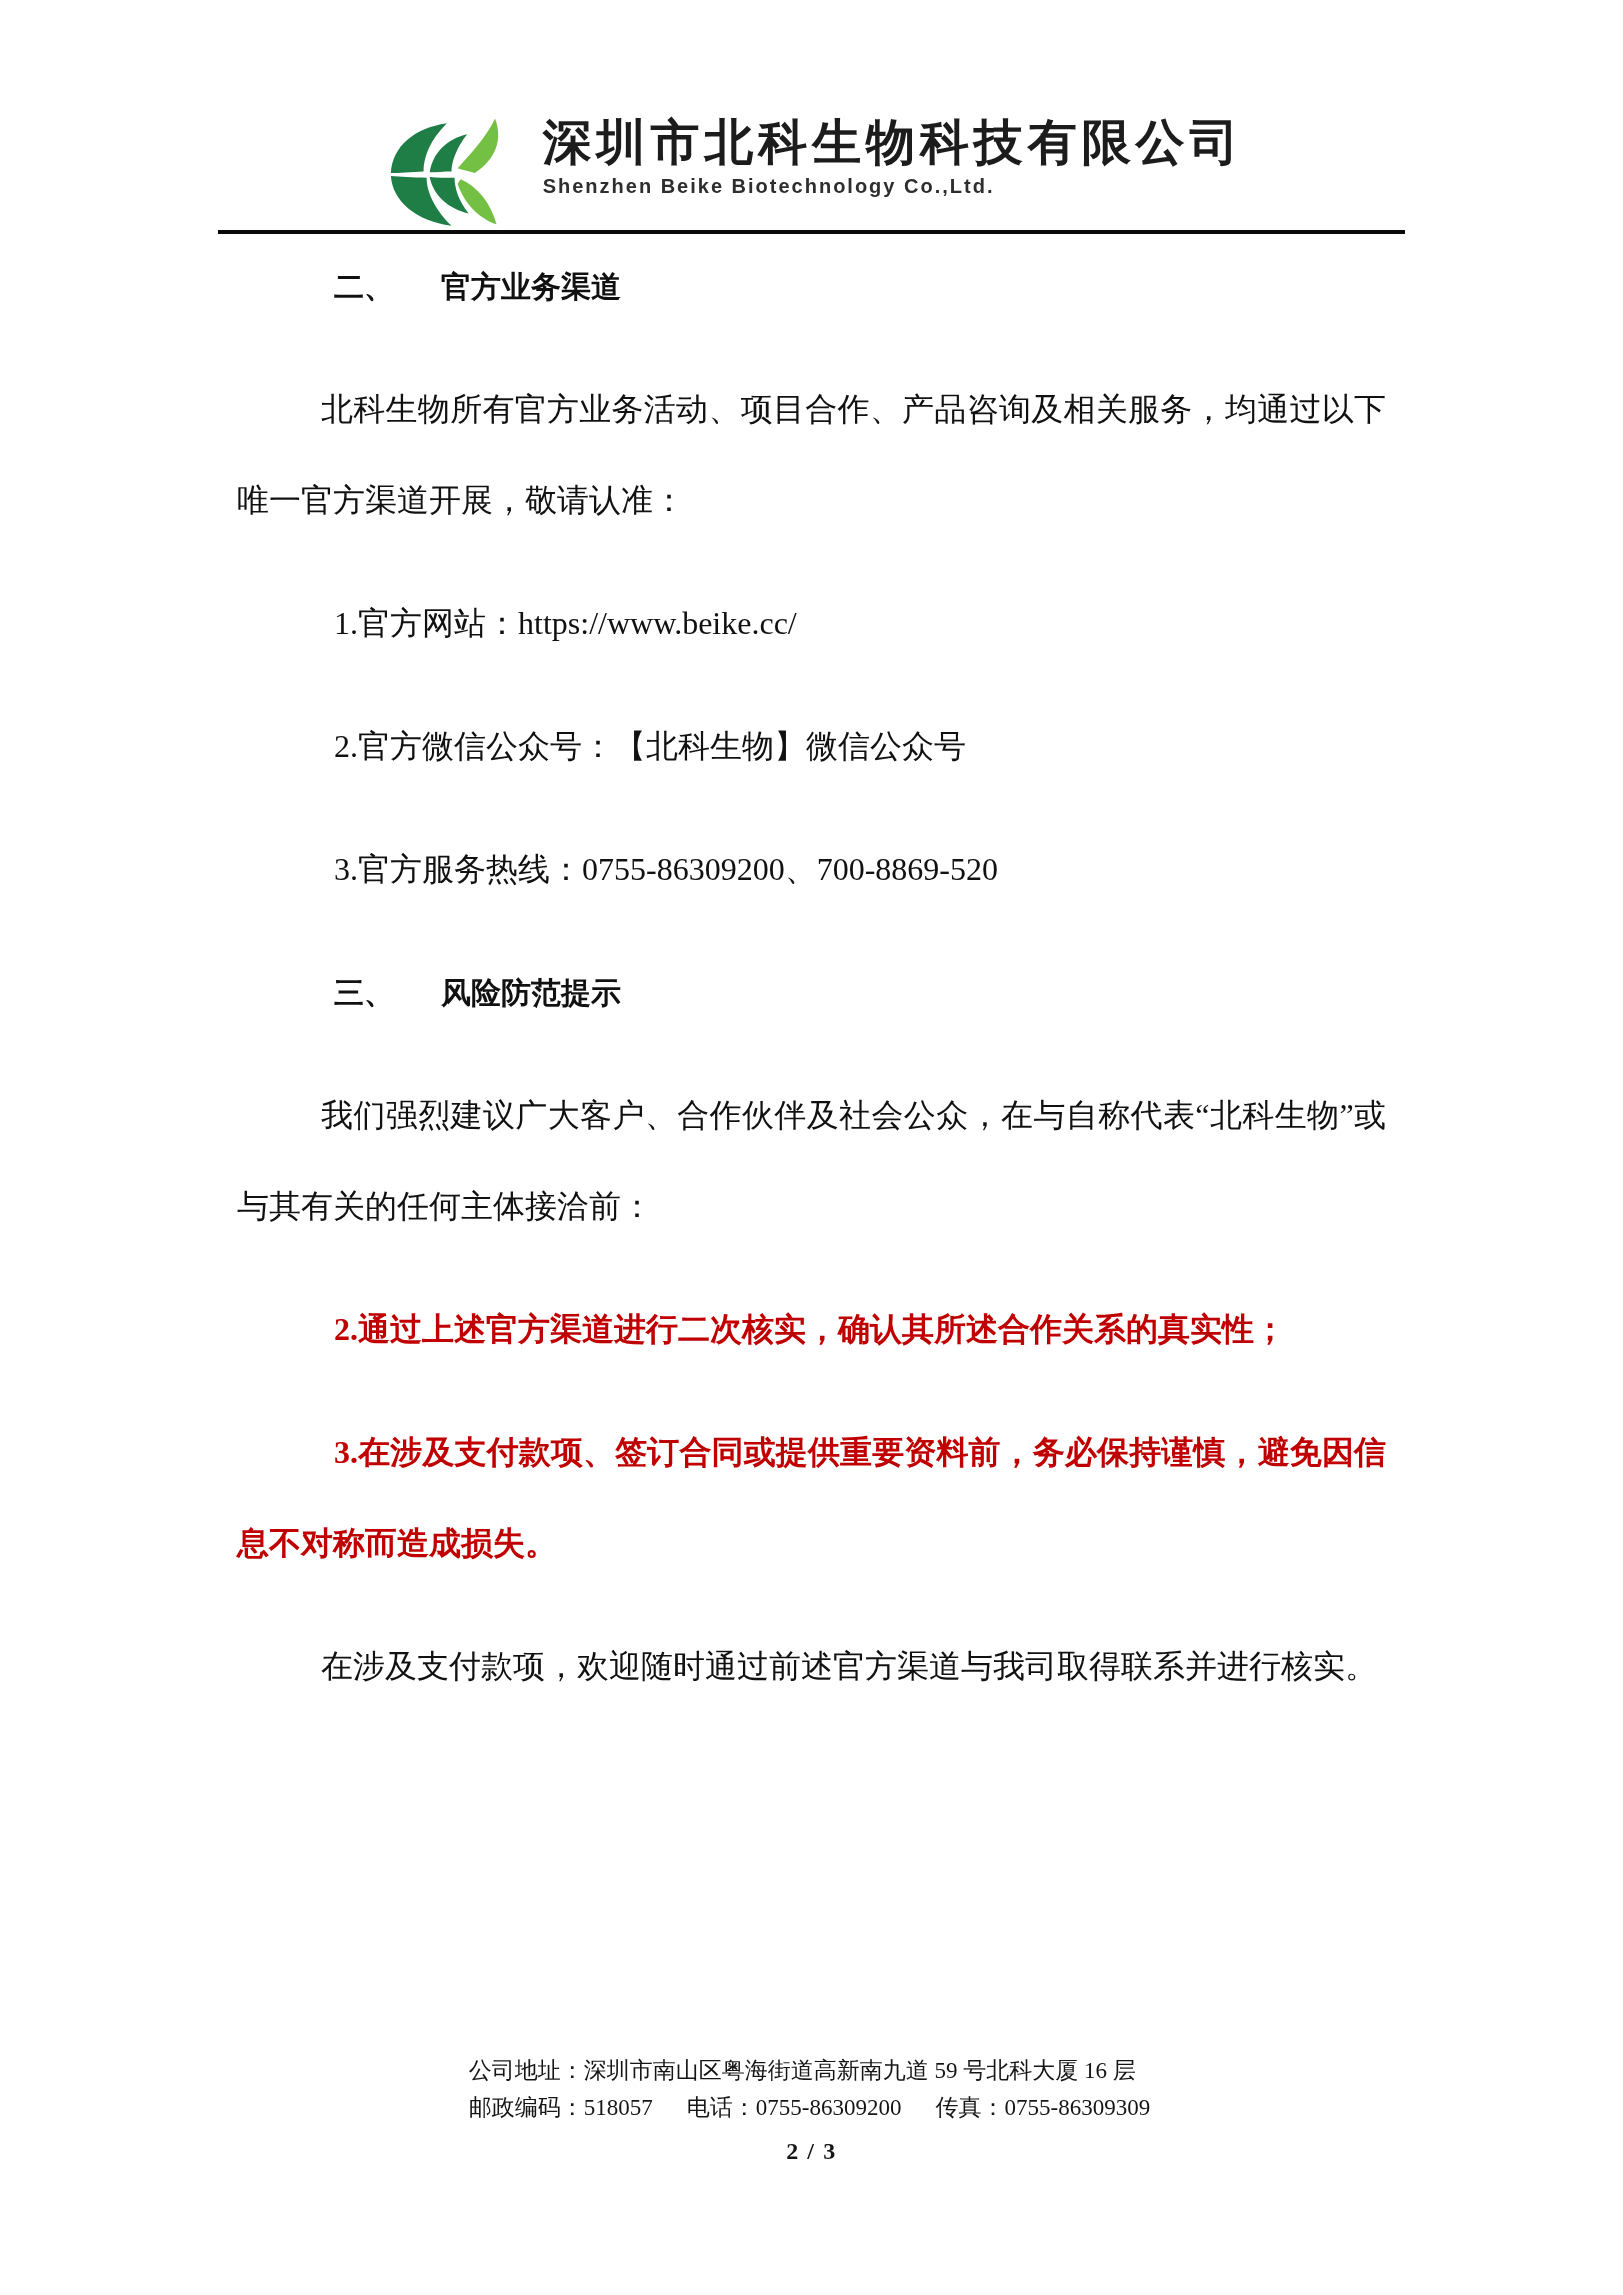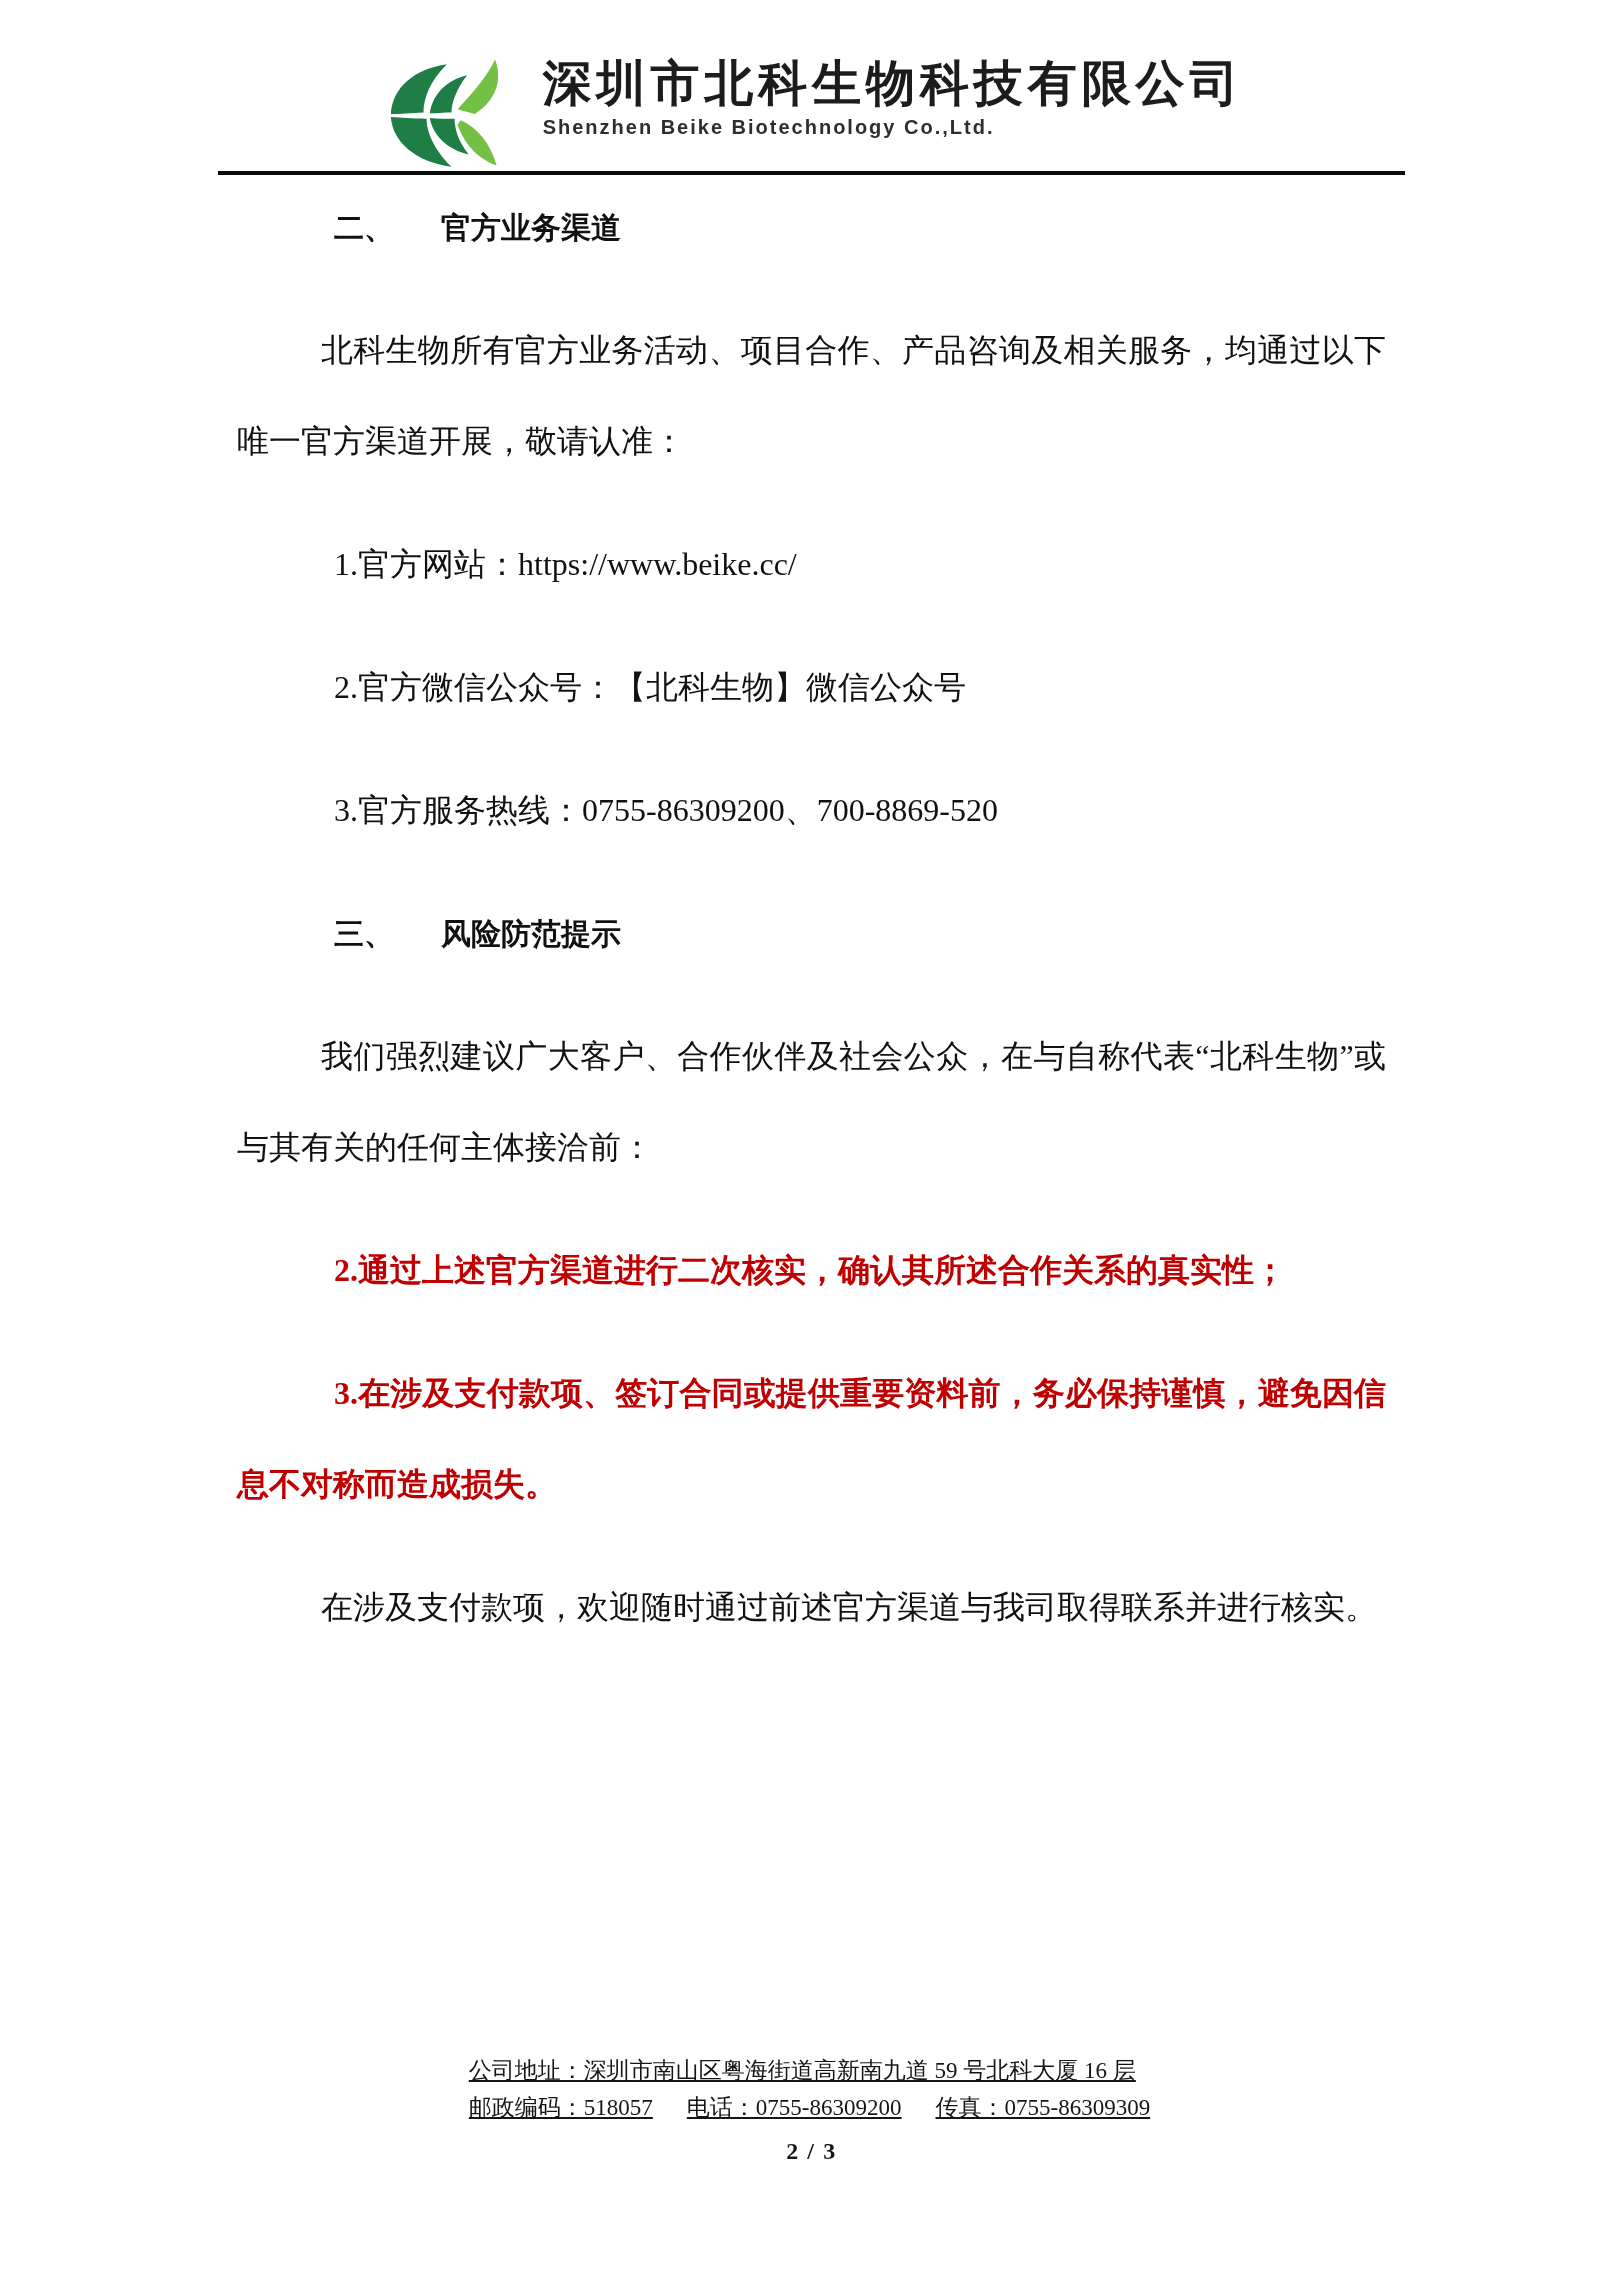--- a/index.html
+++ b/index.html
@@ -13,23 +13,22 @@
     color: #111111;
     overflow: hidden;
   }
 
   
   .header-row {
     display: flex;
     justify-content: center;
     align-items: flex-start;
     gap: 27px;
-    padding-top: 37px;
+    padding-top: 116px;
     height: 114px;
-    margin-top: 20px;
   }
   .logo-svg { width: 136px; height: 114px; flex: 0 0 auto; }
   .titles { display: flex; flex-direction: column; }
   .company-zh {
     font-family: "Liberation Sans", "DejaVu Sans", sans-serif;
     font-size: 49px;
     font-weight: bold;
     letter-spacing: 4.9px;
     line-height: 1.1;
     color: #1c1c1c;
@@ -78,21 +77,21 @@
   
   .footer {
     position: absolute;
     left: 0;
     right: 0;
     top: 2052px;
     font-size: 23px;
     line-height: 37px;
     color: #151515;
   }
-  .footer-block { width: fit-content; margin: 0 auto; text-align: left; text-decoration: underline; }
+  .footer-block { width: fit-content; margin: 0 auto; text-align: left; }
   .contact-line span { margin-right: 34px; }
   .contact-line span:last-child { margin-right: 4px; text-align: center; }
   .page-number {
     margin-top: 6.5px;
     text-align: center;
     font-size: 24px;
     font-weight: bold;
     letter-spacing: 1.6px;
   }
 </style>

